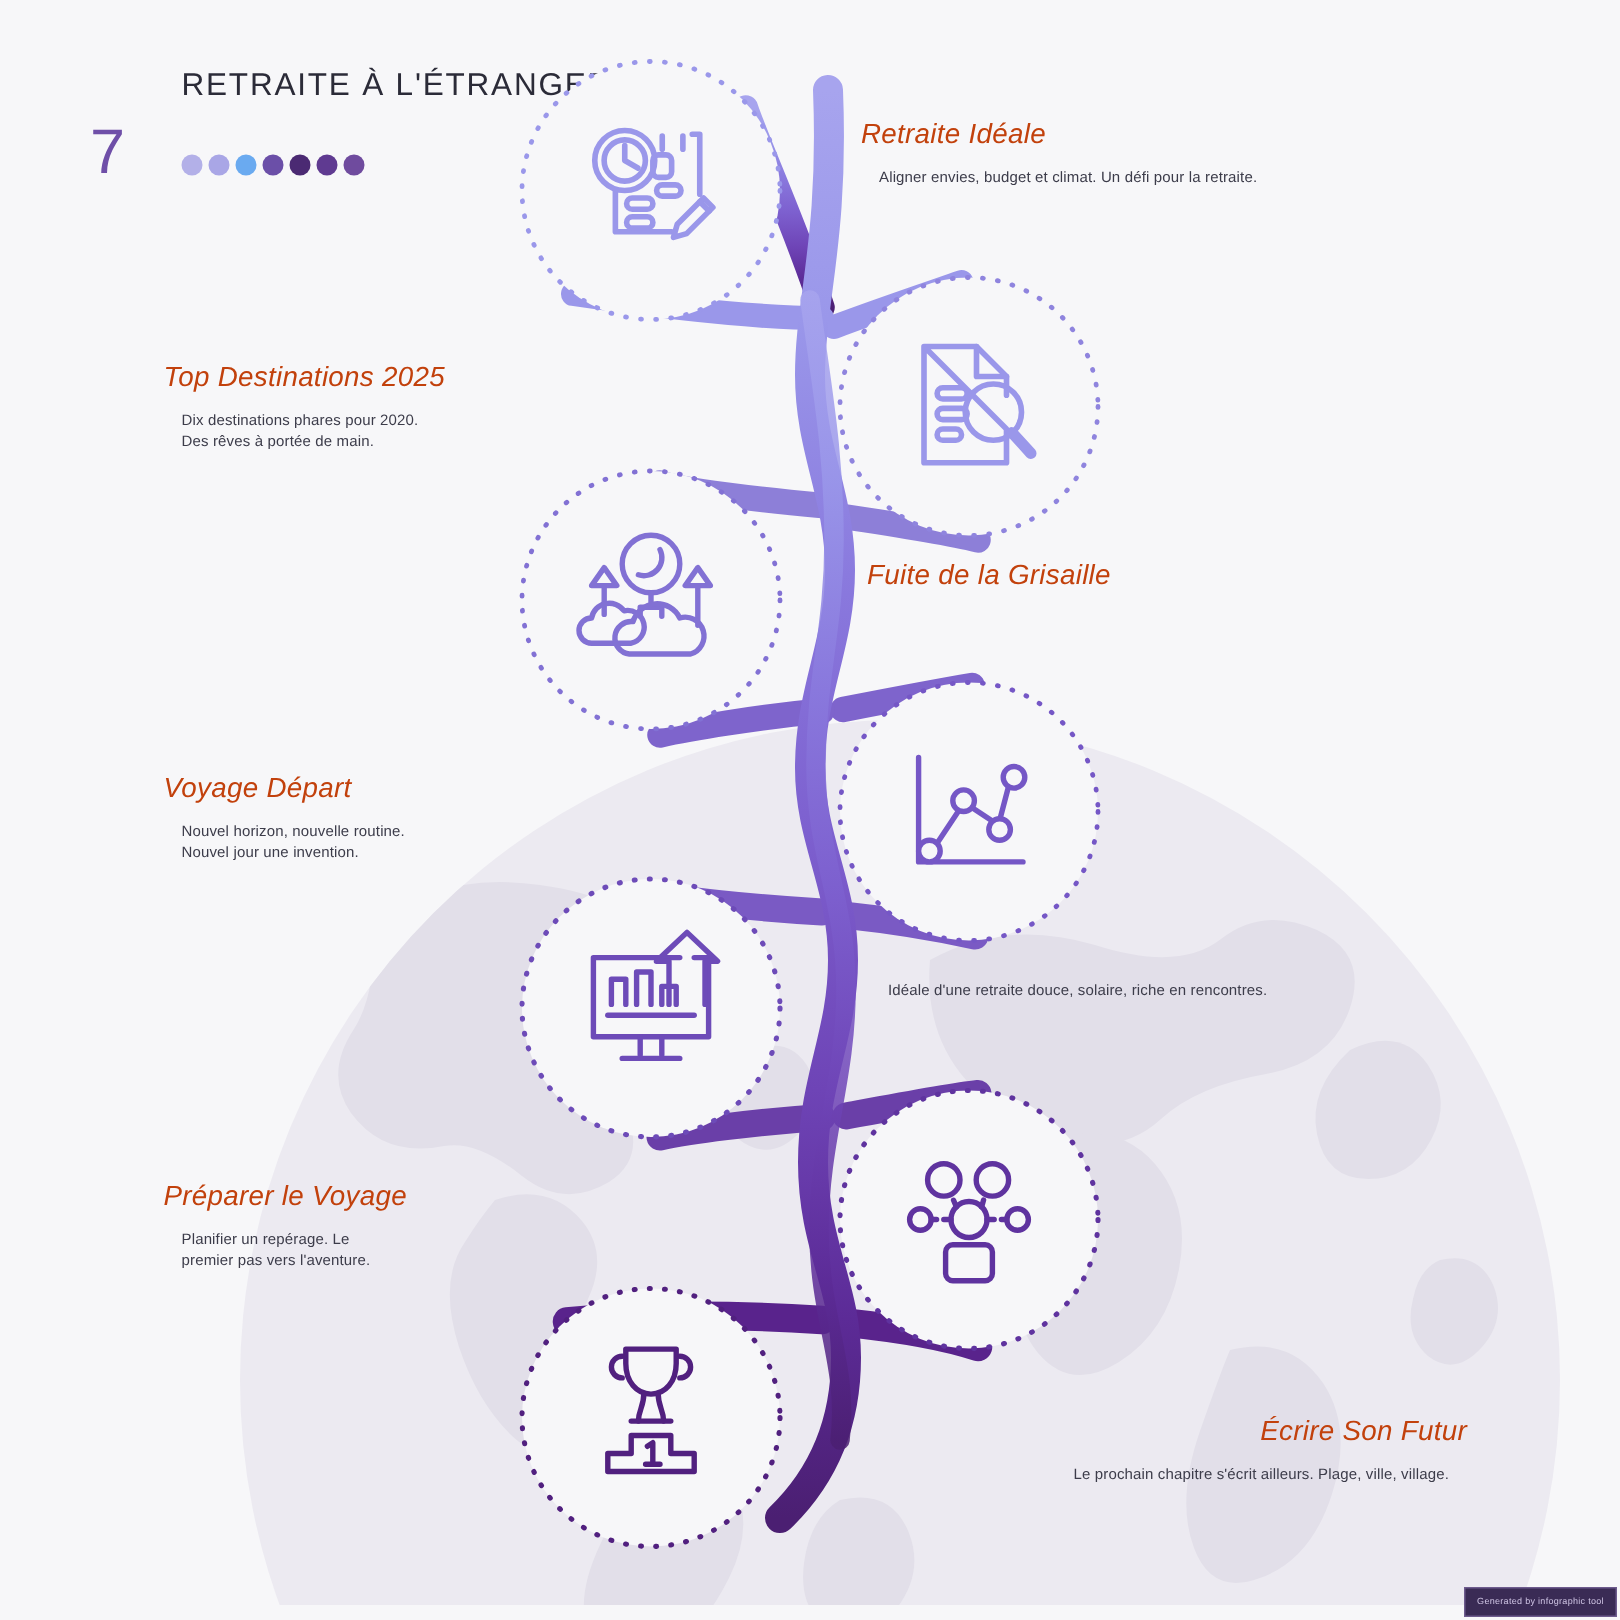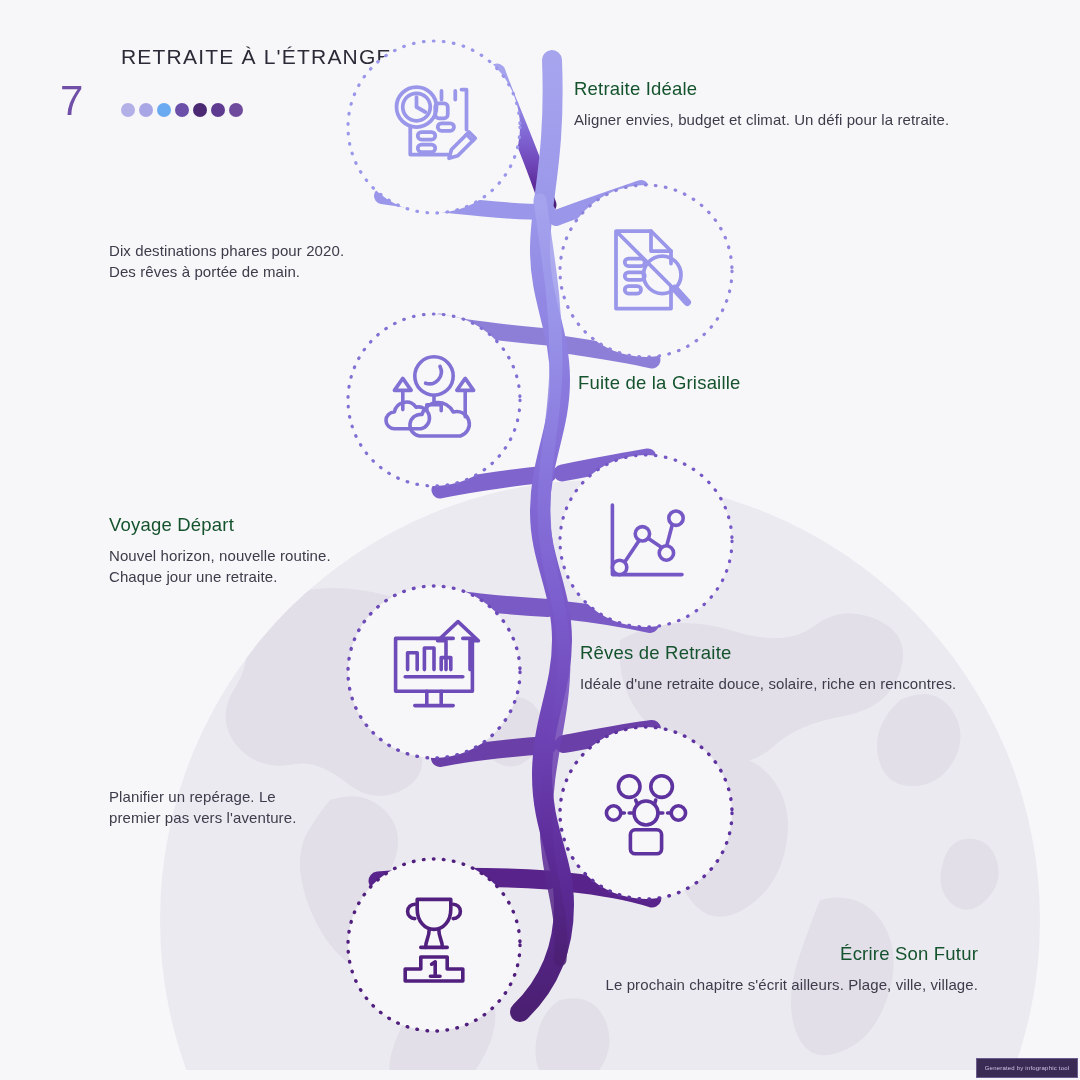--- a/index.html
+++ b/index.html
@@ -63,30 +63,31 @@
     left: 0; top: 0;
     width: 1080px; height: 1080px;
   }
   
   .node-text {
     position: absolute;
   }
   .node-title {
     font-size: 18.5px;
     font-weight: 400;
-    color: #14532d;
+    color: #c2410c;
     margin: 0 0 9px 0;
     white-space: nowrap;
     letter-spacing: 0.2px;
+    font-style: italic;
   }
   .node-desc {
-    font-size: 15px;
+    font-size: 10px;
     font-weight: 400;
     color: #3c3c4a;
-    margin: 0;
+    margin: 12px;
     line-height: 1.42;
     white-space: pre-line;
     letter-spacing: 0.1px;
   }
   .node-text.right { text-align: left; }
   .node-text.left  { text-align: left; }
 
   
   #watermark {
     position: absolute;
@@ -289,40 +290,41 @@
       <path d="M-2 16 L1 14 L1 26 M-3 26 L5 26"></path>
     </g>
   </svg>
 
   <div class="node-text right" style="left:574px; top:78px; width:400px;">
     <p class="node-title">Retraite Idéale</p>
     <p class="node-desc">Aligner envies, budget et climat. Un défi pour la retraite.</p>
   </div>
 
   <div class="node-text left" style="left:109px; top:240px; width:340px;">
+    <p class="node-title">Top Destinations 2025</p>
     <p class="node-desc">Dix destinations phares pour 2020.
 Des rêves à portée de main.</p>
   </div>
 
   <div class="node-text right" style="left:578px; top:372px; width:400px;">
     <p class="node-title">Fuite de la Grisaille</p>
   </div>
 
   <div class="node-text left" style="left:109px; top:514px; width:340px;">
     <p class="node-title">Voyage Départ</p>
     <p class="node-desc">Nouvel horizon, nouvelle routine.
-Chaque jour une retraite.</p>
+Nouvel jour une invention.</p>
   </div>
 
   <div class="node-text right" style="left:580px; top:642px; width:400px;">
-    <p class="node-title">Rêves de Retraite</p>
     <p class="node-desc">Idéale d'une retraite douce, solaire, riche en rencontres.</p>
   </div>
 
   <div class="node-text left" style="left:109px; top:786px; width:340px;">
+    <p class="node-title">Préparer le Voyage</p>
     <p class="node-desc">Planifier un repérage. Le
 premier pas vers l'aventure.</p>
   </div>
 
   <div class="node-text right" style="left:578px; top:943px; width:400px;text-align:right;">
     <p class="node-title">Écrire Son Futur</p>
     <p class="node-desc">Le prochain chapitre s'écrit ailleurs. Plage, ville, village.</p>
   </div>
 
   <div id="watermark">

